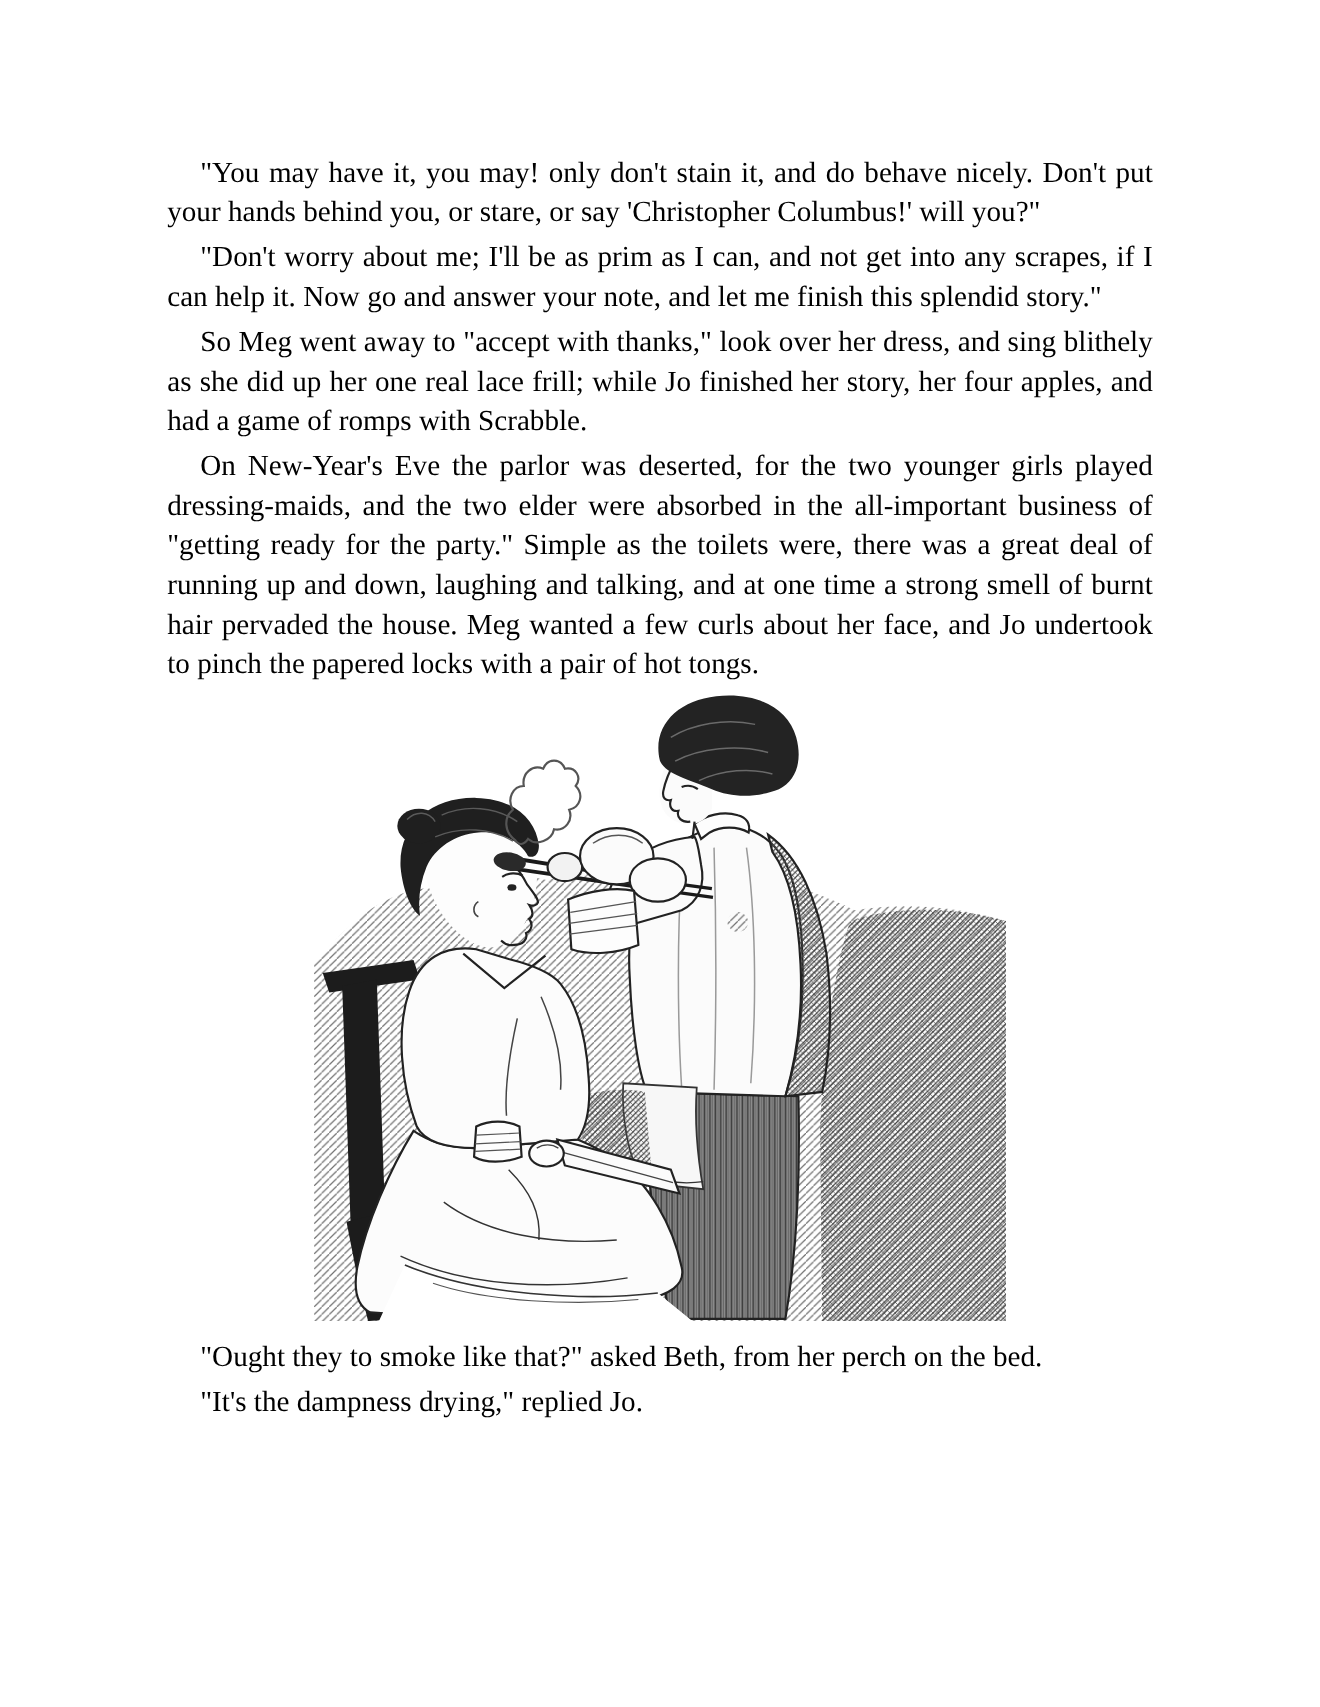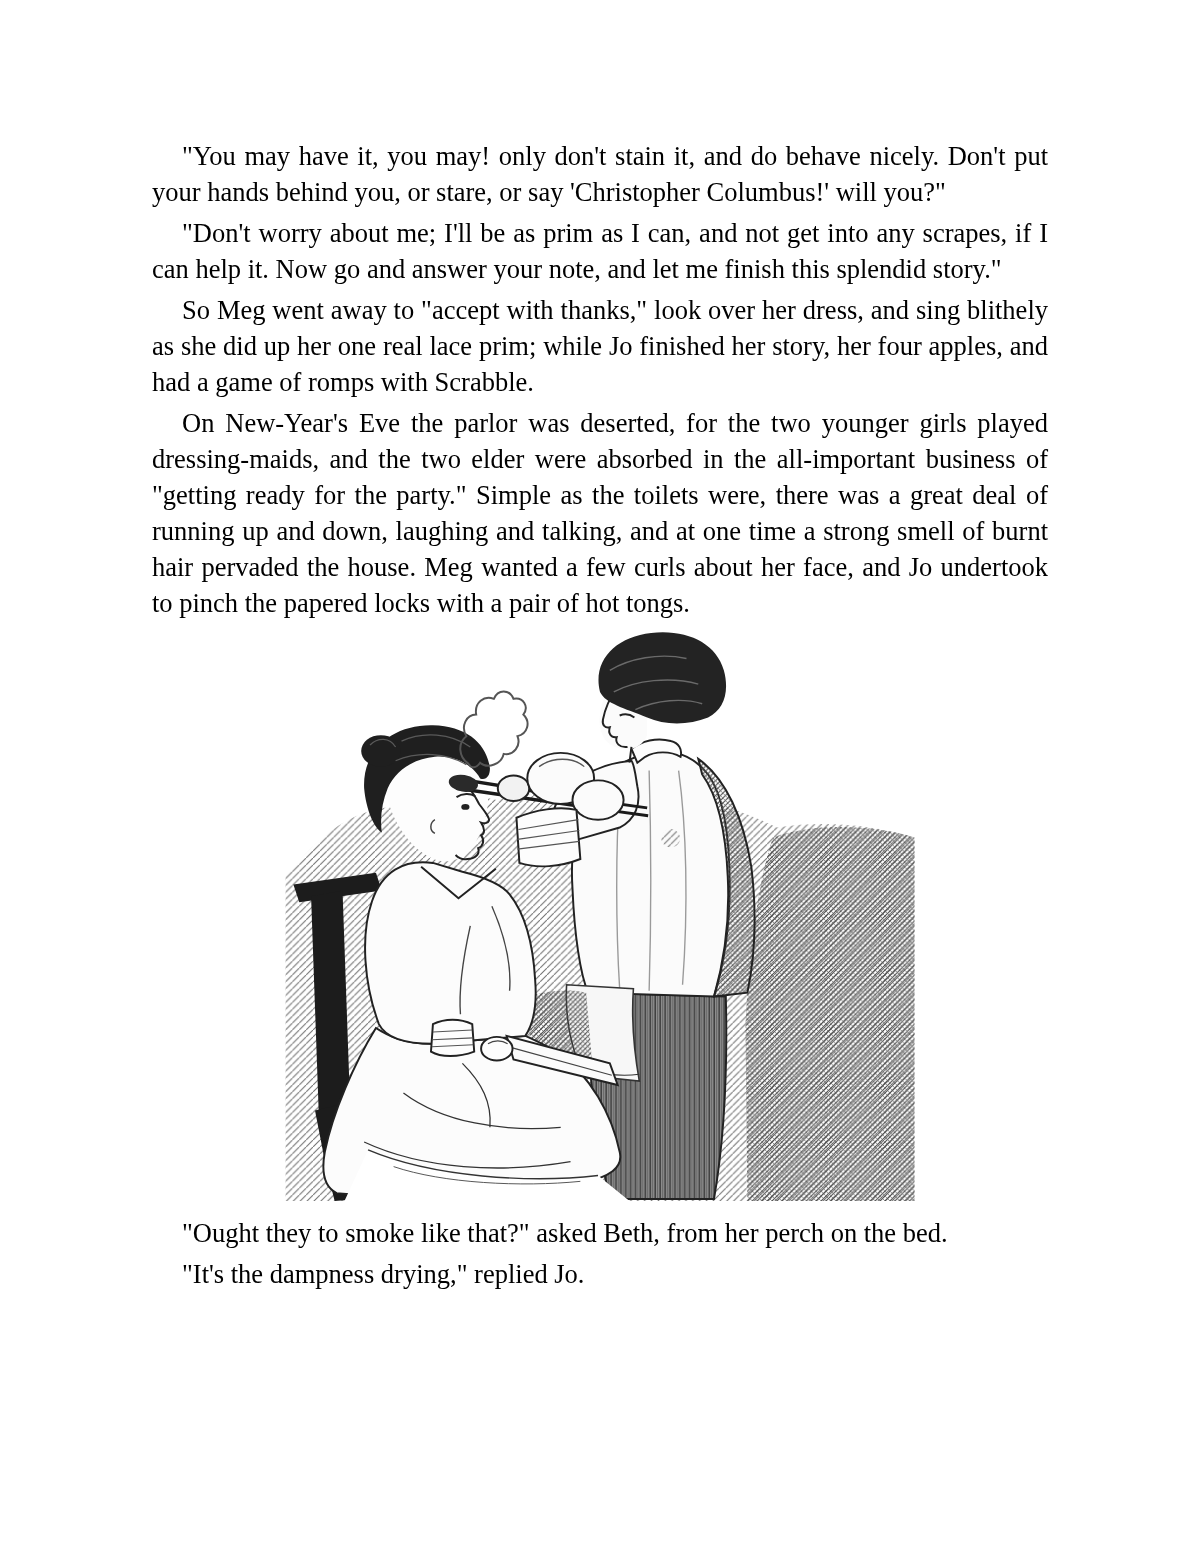--- a/index.html
+++ b/index.html
@@ -42,21 +42,21 @@
   }
 </style>
 </head>
 <body>
 
 <div class="page">
   <div class="text-block">
 
     <p>"You may have it, you may! only don't stain it, and do behave nicely. Don't put your hands behind you, or stare, or say 'Christopher Columbus!' will you?"</p>
     <p>"Don't worry about me; I'll be as prim as I can, and not get into any scrapes, if I can help it. Now go and answer your note, and let me finish this splendid story."</p>
-    <p>So Meg went away to "accept with thanks," look over her dress, and sing blithely as she did up her one real lace prim; while Jo finished her story, her four apples, and had a game of romps with Scrabble.</p>
+    <p>So Meg went away to "accept with thanks," look over her dress, and sing blithely as she did up her one real lace frill; while Jo finished her story, her four apples, and had a game of romps with Scrabble.</p>
     <p>On New-Year's Eve the parlor was deserted, for the two younger girls played dressing-maids, and the two elder were absorbed in the all-important business of "getting ready for the party." Simple as the toilets were, there was a great deal of running up and down, laughing and talking, and at one time a strong smell of burnt hair pervaded the house. Meg wanted a few curls about her face, and Jo undertook to pinch the papered locks with a pair of hot tongs.</p>
 
     <figure class="illustration">
       <svg viewBox="0 0 640 580" width="634" height="570" role="img" xmlns="http://www.w3.org/2000/svg" aria-label="Engraved illustration: Jo stands curling seated Meg's hair with a pair of hot tongs while a wisp of smoke rises from the papered locks">
         <defs>
           <pattern id="hatch" width="7" height="7" patternUnits="userSpaceOnUse">
             <path d="M0,7 L7,0" stroke="#707070" stroke-width="1.1"></path>
           </pattern>
           <pattern id="hatchD" width="5" height="5" patternUnits="userSpaceOnUse">
             <path d="M0,5 L5,0" stroke="#444444" stroke-width="1.1"></path>

